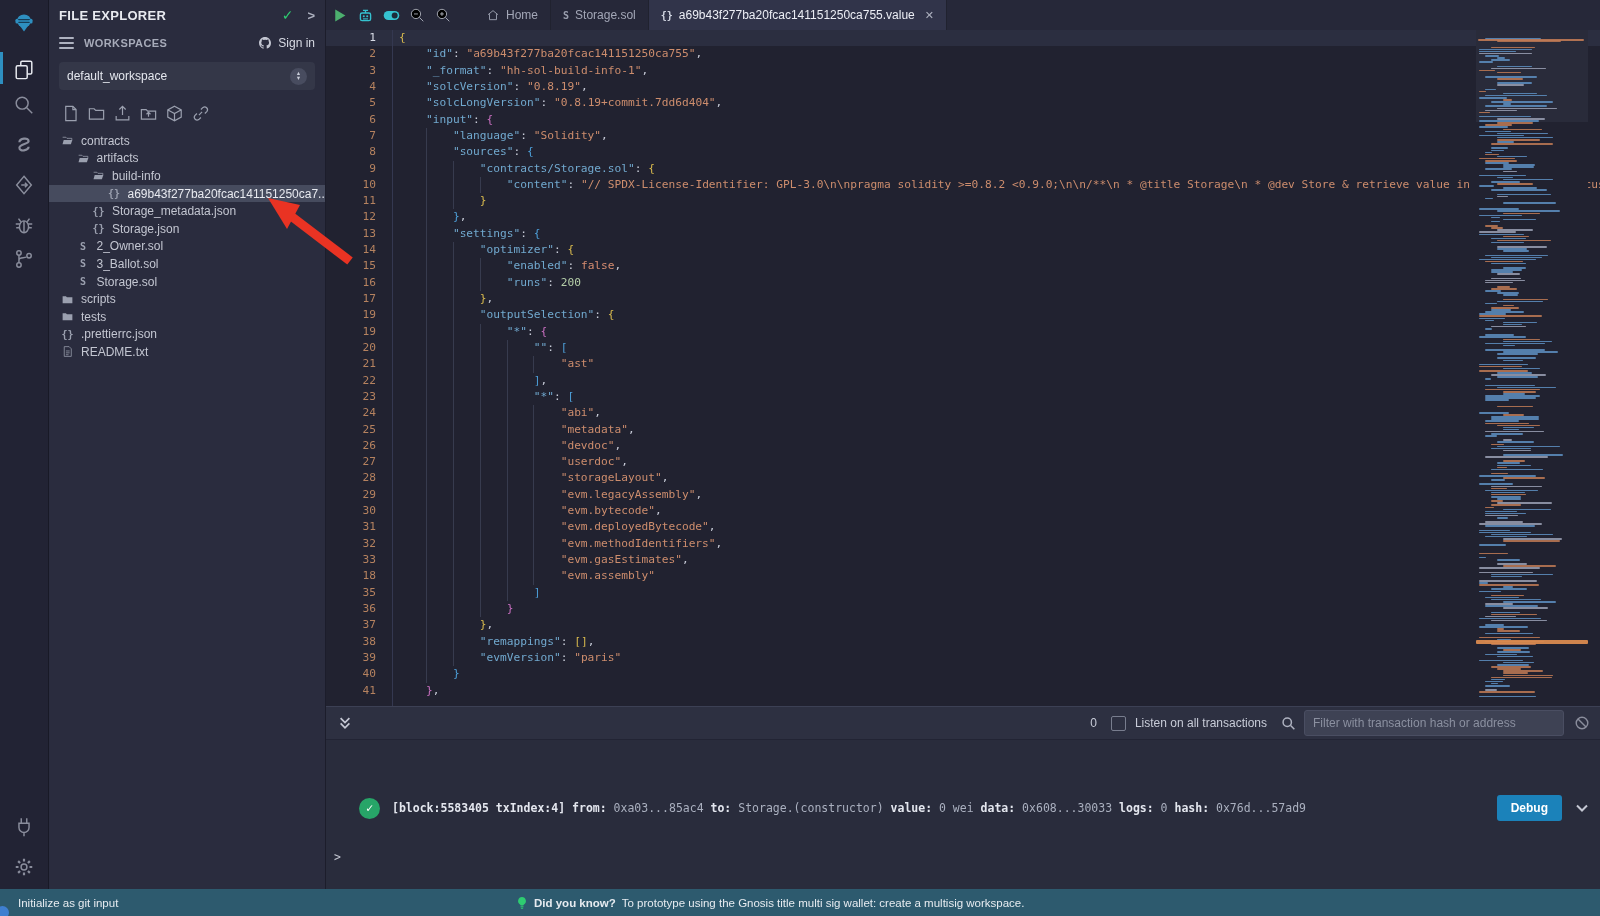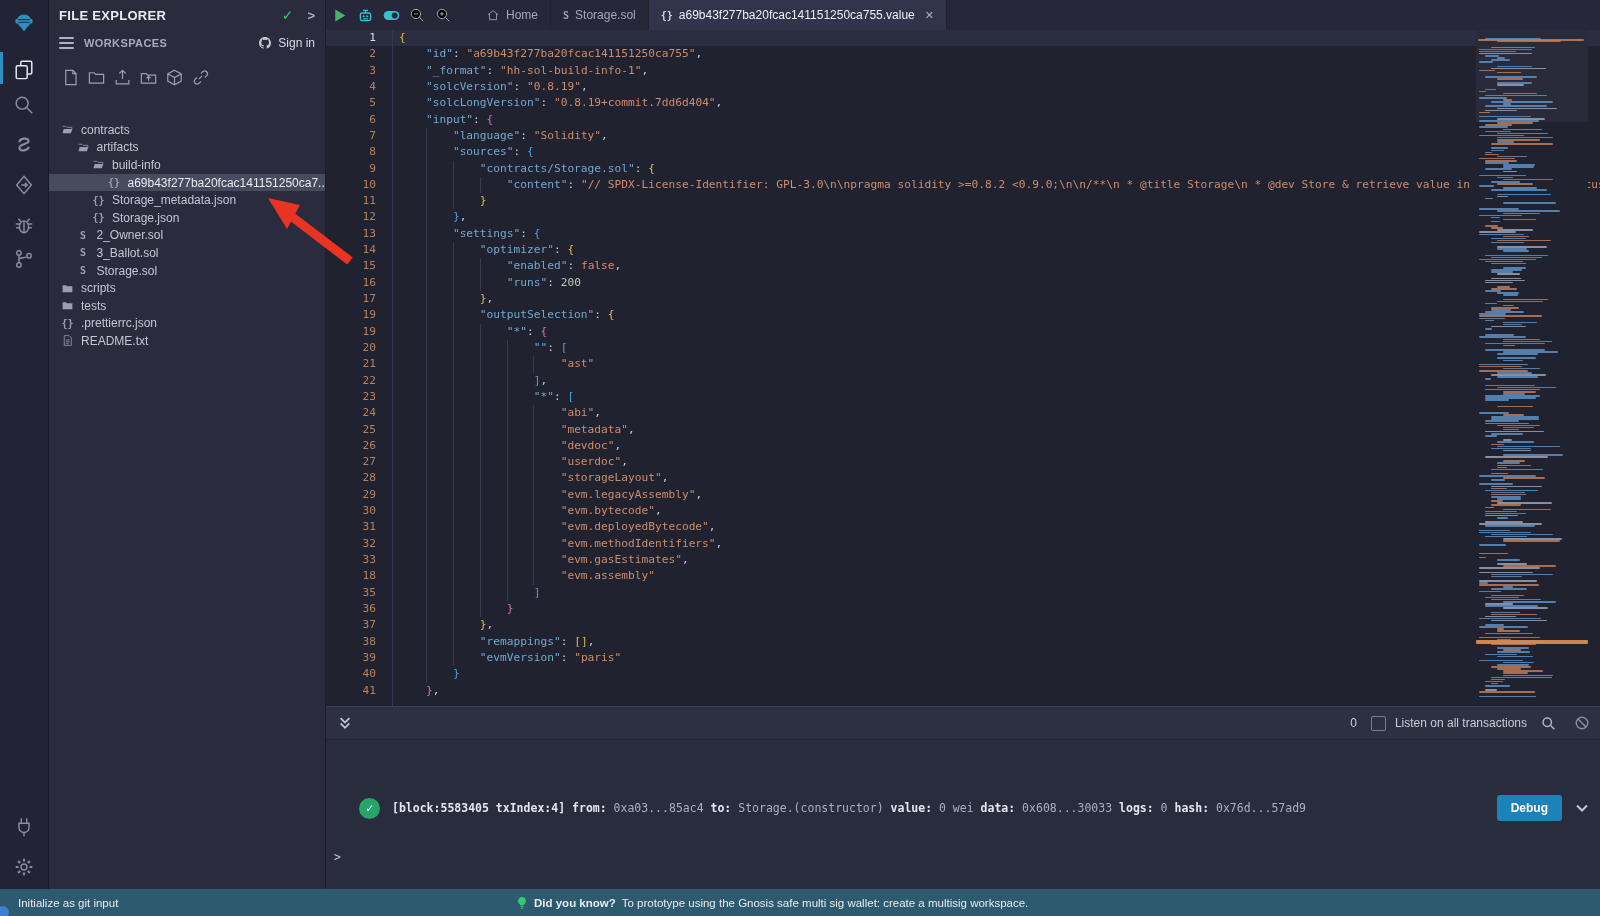--- a/index.html
+++ b/index.html
@@ -31,21 +31,21 @@
   #ws-select{display:flex;align-items:center;margin:8px 10px 0 10px;height:28px;
     background:#343748;border-radius:4px;padding:0 8px;cursor:pointer;}
   #ws-select .name{flex:1;font-size:12px;color:#e4e7ee;}
   .stepper{width:17px;height:17px;border-radius:50%;background:#484c5f;display:flex;
     flex-direction:column;align-items:center;justify-content:center;font-size:5.5px;
     color:#c9cdd9;line-height:5px;cursor:pointer;}
   #fe-toolbar{display:flex;align-items:center;gap:7px;padding:14px 10px 4px 12px;}
   .fe-tool{width:19px;height:19px;cursor:pointer;}
   .fe-tool svg{width:19px;height:19px;stroke:#9ba0af;fill:none;stroke-width:1.5;}
   
-  #tree{position:absolute;left:0;top:121px;width:100%;}
+  #tree{position:absolute;left:0;top:132px;width:100%;}
   .tree-row{display:flex;align-items:center;height:17.6px;font-size:12px;
     color:#c3c6d1;cursor:pointer;white-space:nowrap;overflow:hidden;}
   .tree-row.selected{background:#464b5e;color:#e8eaf0;}
   .tree-ico{width:17px;display:inline-flex;justify-content:center;margin-right:5px;flex:none;}
   .tree-ico svg{width:13px;height:13px;stroke:#9ba0af;fill:none;stroke-width:1.4;}
   .tree-ico.txt{font-family:"DejaVu Sans Mono",monospace;font-size:10px;color:#9ba0af;font-weight:bold;}
   
   #editor{position:absolute;left:326px;top:0;right:0;height:706px;background:#212230;}
   #tabbar{position:relative;height:30px;background:#262839;display:flex;align-items:stretch;
     border-bottom:1px solid #1b1c28;}
@@ -199,20 +199,27 @@
           <div></div>
           <div></div>
         </span>
       <span id="ws-label">WORKSPACES</span>
       <span id="signin">
         <svg viewBox="0 0 24 24">
             <path d="M12 3c-5 0-9 4-9 9 0 4 2.6 7.4 6.2 8.6.5.1.6-.2.6-.5v-1.7c-2.5.5-3-1.2-3-1.2-.4-1-1-1.3-1-1.3-.8-.6.1-.6.1-.6.9.1 1.4 1 1.4 1 .8 1.4 2.2 1 2.7.8.1-.6.3-1 .6-1.3-2-.2-4.1-1-4.1-4.4 0-1 .3-1.8.9-2.4-.1-.2-.4-1.2.1-2.4 0 0 .8-.2 2.5.9a8.7 8.7 0 0 1 4.6 0c1.7-1.1 2.5-.9 2.5-.9.5 1.2.2 2.2.1 2.4.6.6.9 1.4.9 2.4 0 3.4-2.1 4.2-4.1 4.4.3.3.6.8.6 1.6v2.4c0 .3.1.6.6.5A9 9 0 0 0 21 12c0-5-4-9-9-9z"></path>
           </svg>
         <span>Sign in</span>
       </span>
+    </div>
+    <div id="ws-select">
+      <span class="name">default_workspace</span>
+      <span class="stepper">
+          <span>▲</span>
+          <span>▼</span>
+        </span>
     </div>
     <div id="fe-toolbar">
         <span class="fe-tool"><svg viewBox="0 0 24 24">
             <path d="M6 3h9l4 4v14H6z"></path>
             <path d="M15 3v4h4"></path>
           </svg></span>
         <span class="fe-tool"><svg viewBox="0 0 24 24">
             <path d="M3 6h6l2 2h10v11H3z"></path>
           </svg></span>
         <span class="fe-tool"><svg viewBox="0 0 24 24">
@@ -733,20 +740,21 @@
       </span>
       <span id="tx-count">0</span>
       <span id="listen-box"></span>
       <span id="listen-label">Listen on all transactions</span>
       <span id="term-search">
         <svg viewBox="0 0 18 18">
             <circle cx="7.5" cy="7.5" r="5"></circle>
             <path d="M11.5 11.5L16 16"></path>
           </svg>
       </span>
+      <input id="filter-input" placeholder="Filter with transaction hash or address" style="">
       <span id="ban-icon">
         <svg viewBox="0 0 18 18">
             <circle cx="9" cy="9" r="6.5"></circle>
             <path d="M4.5 4.5l9 9"></path>
           </svg>
       </span>
     </div>
     <div id="term-body">
       <div id="tx-row">
         <div id="tx-check">✓</div>
@@ -764,21 +772,21 @@
 
   <footer id="status-bar">
     <span id="sb-left">Initialize as git input</span>
     <span id="sb-tip">
       <svg viewBox="0 0 12 14">
           <path d="M6 1a4 4 0 0 1 2 7.4c-.5.3-.6.8-.6 1.1H4.6c0-.3-.1-.8-.6-1.1A4 4 0 0 1 6 1z" fill="#2ecc71"></path>
           <rect x="4.4" y="10.2" width="3.2" height="1.1" rx=".5" fill="#2ecc71"></rect>
           <rect x="4.8" y="11.8" width="2.4" height="1" rx=".5" fill="#2ecc71"></rect>
         </svg>
       <b>Did you know?</b>
-      <span>To prototype using the Gnosis safe multi sig wallet: create a multisig workspace.</span>
+      <span>To prototype using the Gnosis title multi sig wallet: create a multisig workspace.</span>
     </span>
     <span id="corner-chip"></span>
   </footer>
 
   <svg id="arrow-svg" viewBox="0 0 1600 916">
     <line x1="350" y1="261" x2="291" y2="216" stroke="#e93323" stroke-width="9"></line>
     <polygon points="268,198 300,205 287,229" fill="#e93323"></polygon>
   </svg>
 
 </div>

